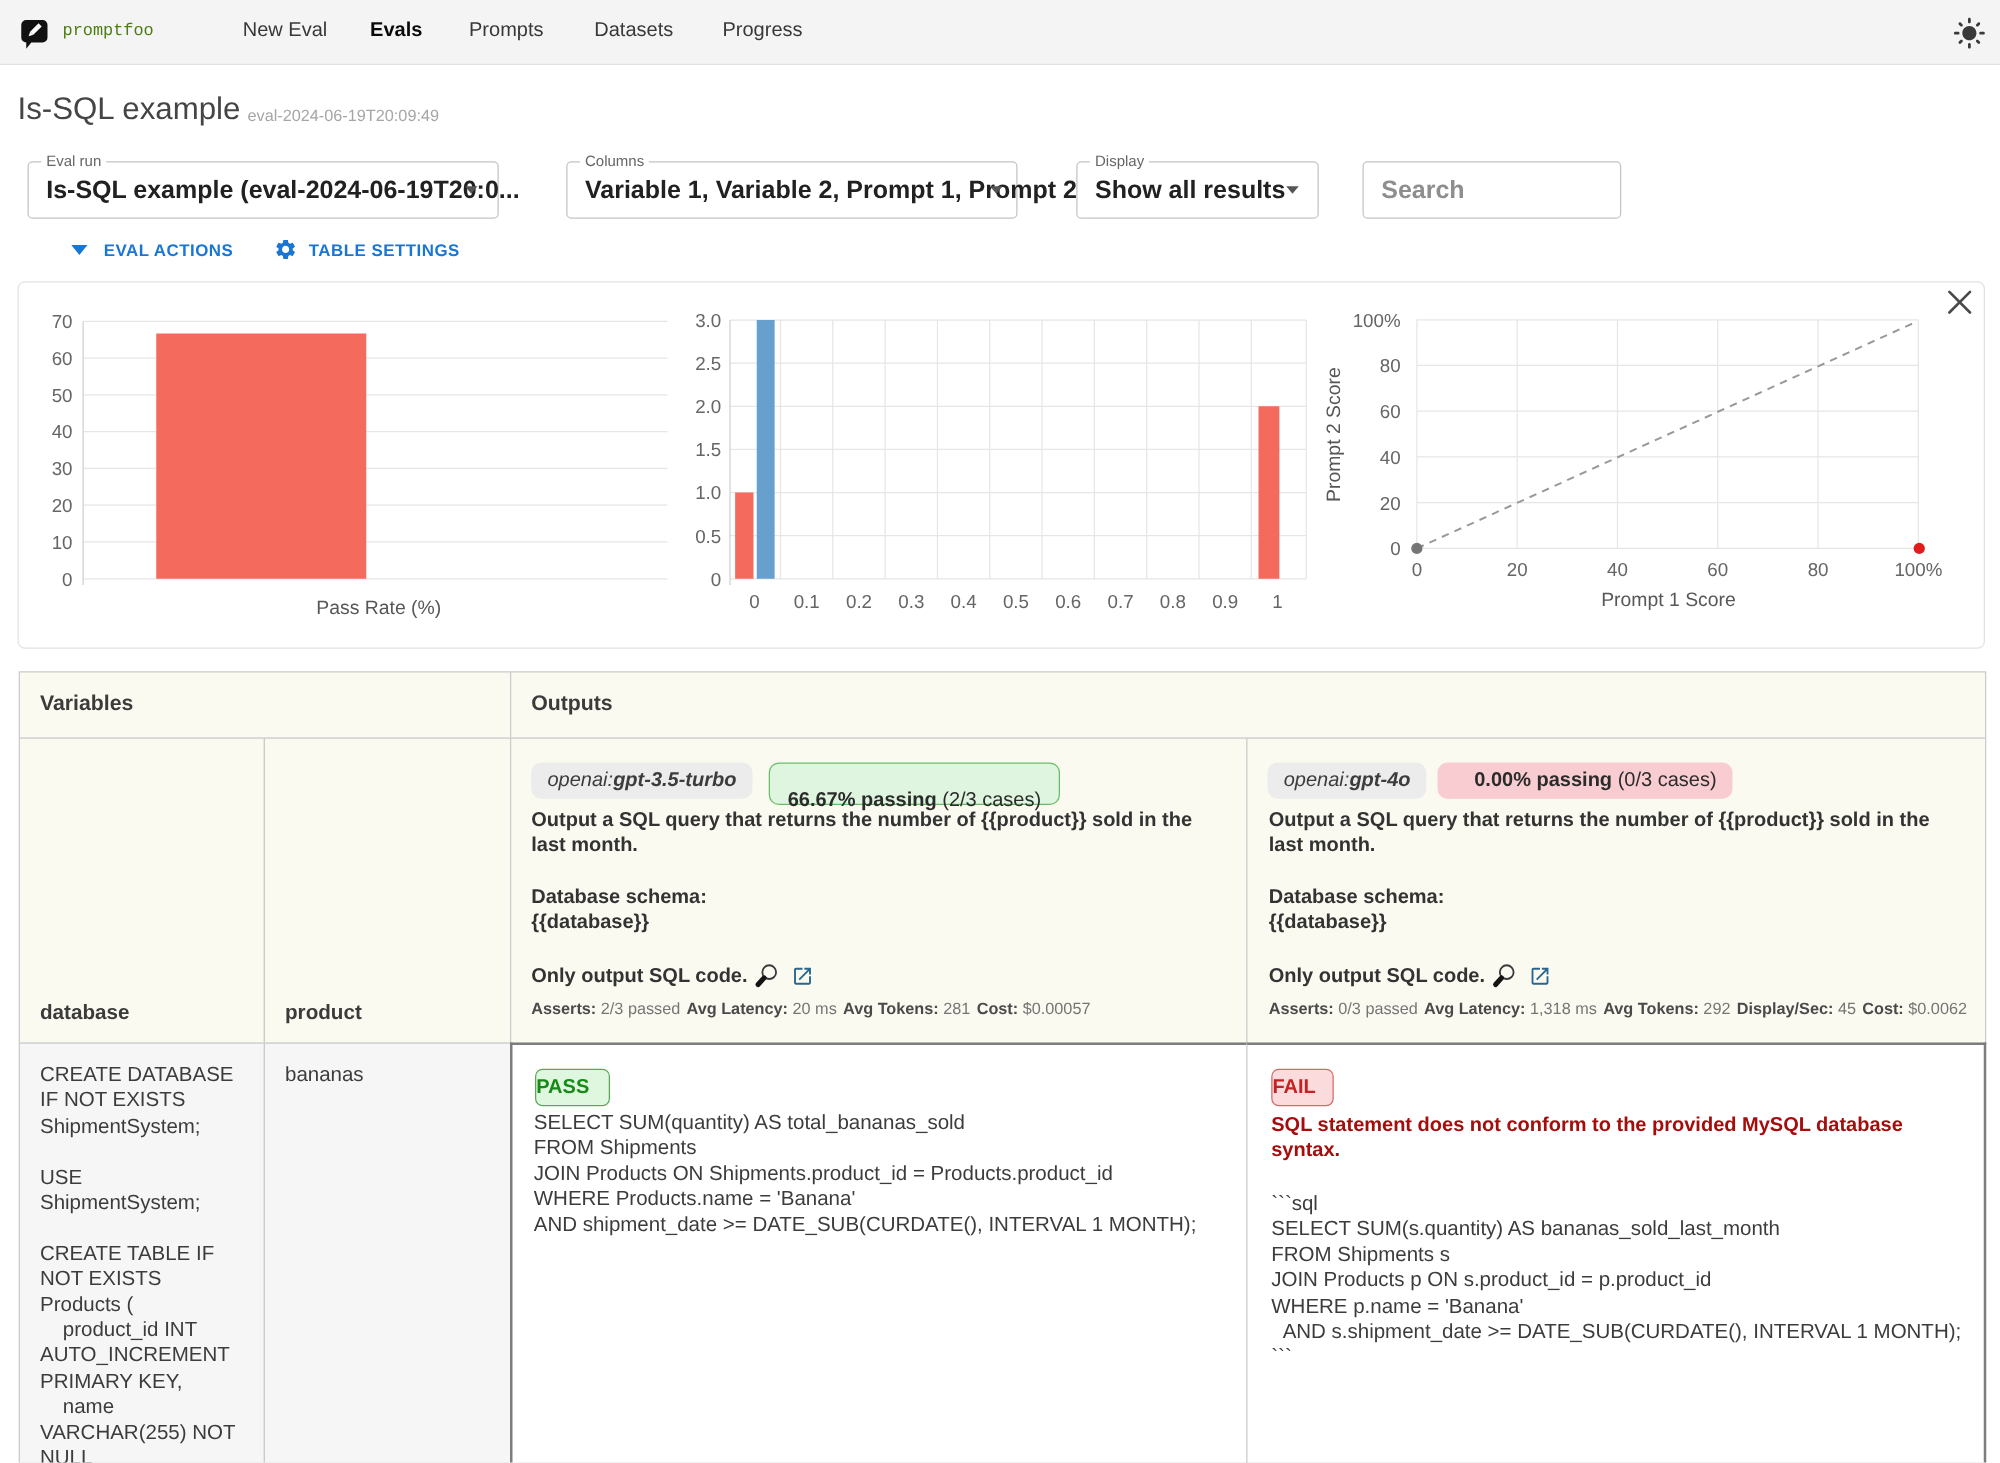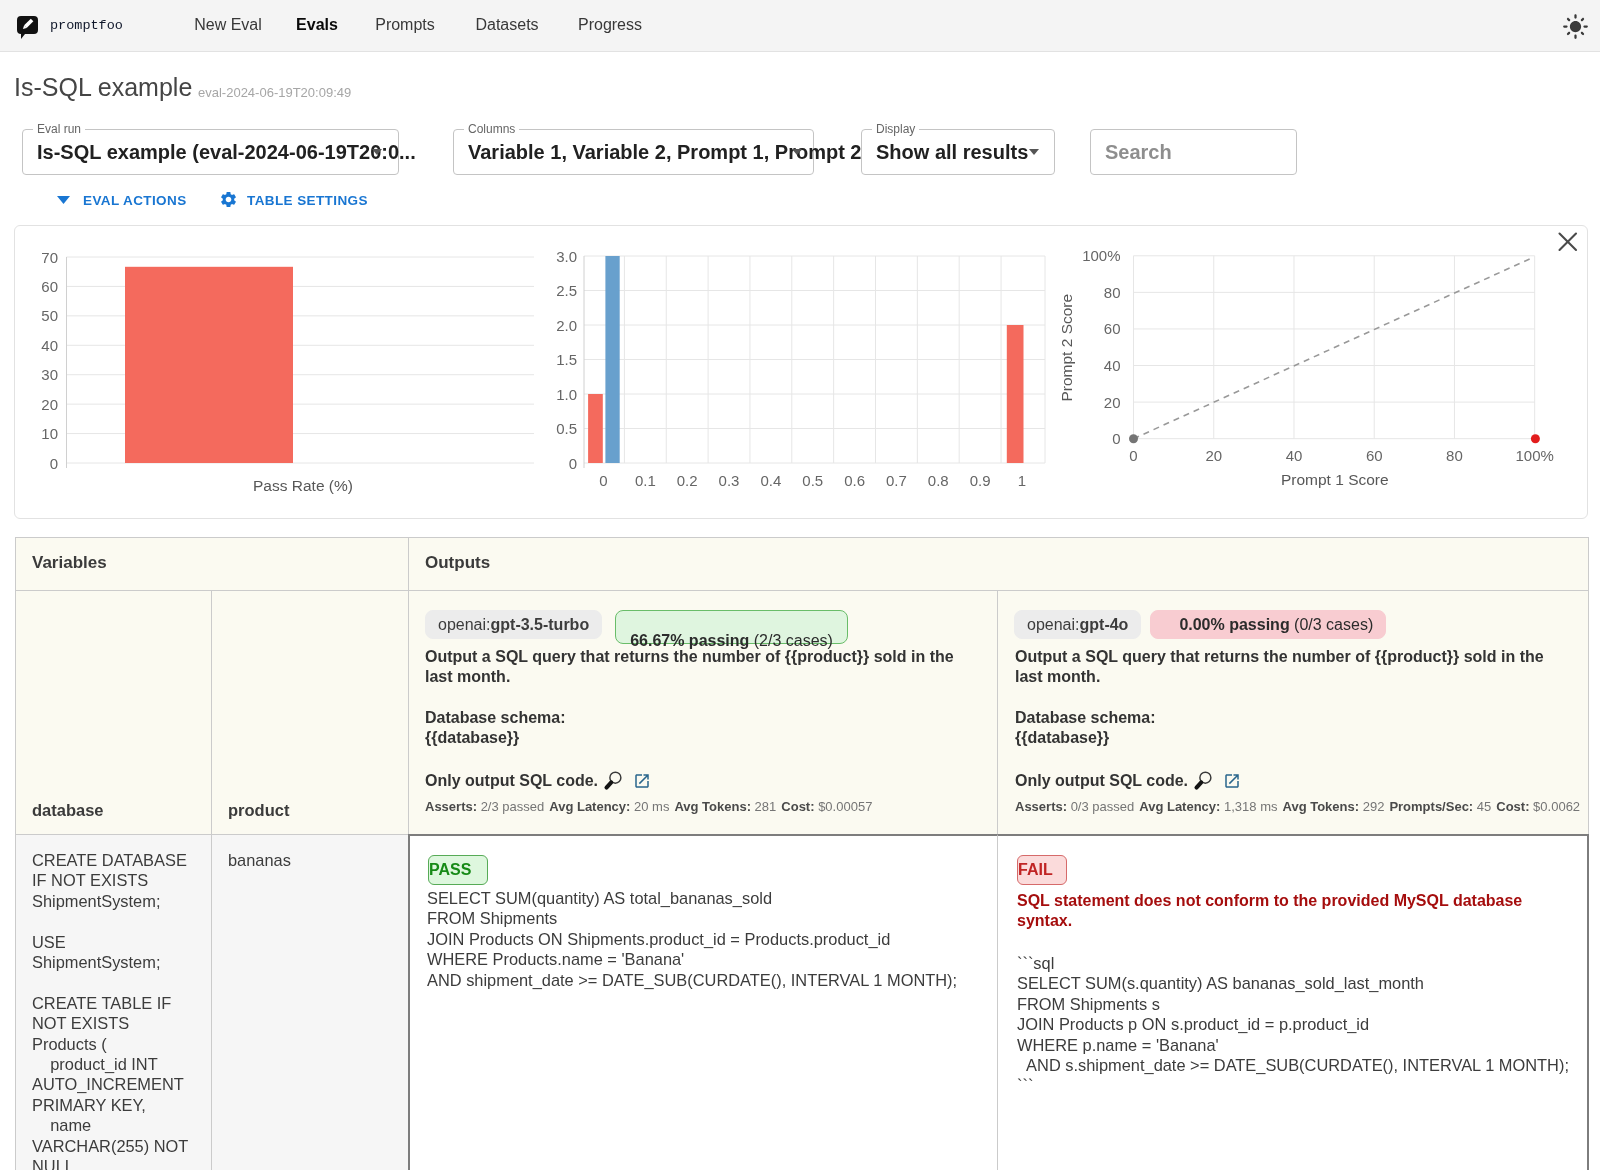--- a/index.html
+++ b/index.html
@@ -1,20 +1,20 @@
 <!DOCTYPE html>
 <html><head>
 <meta charset="utf-8">
 <style>
 * { margin:0; padding:0; box-sizing:border-box; }
 html,body { width:1600px; height:1170px; background:#fff; font-family:"Liberation Sans", sans-serif; overflow:hidden; position:relative; }
 .abs { position:absolute; }
 
 .nav { position:absolute; left:0; top:0; width:1600px; height:52px; background:#f4f4f4; border-bottom:1px solid #e2e2e2; }
-.brand { position:absolute; left:50px; top:18px; font-family:"Liberation Mono", monospace; font-size:13.5px; color:#0f172a; }
+.brand { position:absolute; left:50px; top:18px; font-family:"Liberation Mono", monospace; font-size:13.5px; color:#4d7c0f; }
 .navlink { position:absolute; top:16px; font-size:16px; color:#383838; transform:translateX(-50%); white-space:nowrap; }
 .navlink.active { font-weight:bold; color:#0a0a0a; }
 
 .title { position:absolute; left:14px; top:73px; font-size:25px; color:#454545; letter-spacing:0px; }
 .subtitle { position:absolute; left:198px; top:85px; font-size:13px; color:#a6a6a6; }
 
 .obox { position:absolute; top:129px; height:46px; border:1px solid #c4c4c4; border-radius:4px; background:#fff; }
 .obox .lbl { position:absolute; left:10px; top:-8px; font-size:12px; color:#666; background:#fff; padding:0 4px; white-space:nowrap; }
 .obox .val { position:absolute; left:14px; top:0; height:44px; line-height:44px; font-size:20px; color:#212121; white-space:nowrap; overflow:hidden;font-weight:bold; }
 .obox .arrow { position:absolute; top:19px; width:0; height:0; border-left:5.5px solid transparent; border-right:5.5px solid transparent; border-top:6.5px solid #555; }
@@ -22,21 +22,21 @@
 
 .tbtn { position:absolute; top:193px; font-size:13.5px; font-weight:bold; color:#1976d2; letter-spacing:0.4px; white-space:nowrap; }
 
 .panel { position:absolute; left:14px; top:225px; width:1574px; height:294px; background:#fff; border:1px solid #e2e2e2; border-radius:6px; }
 
 .cell { position:absolute; background:#fbfaf1; border:1px solid #cbcbcb; }
 .bodycell { position:absolute; background:#f6f6f6; border:1px solid #cbcbcb; }
 .outcell { position:absolute; background:#fff; border:1px solid #cbcbcb; }
 .hdrtxt { font-weight:bold; font-size:17px; color:#3b3b3b; }
 .chip { display:inline-block; height:29px; line-height:27px; border-radius:8px; font-size:16px; padding:0 12px; vertical-align:top; }
-.chipgray { background:#ececec; color:#3c3c3c; border:1px solid #ececec; }
+.chipgray { background:#ececec; color:#3c3c3c; border:1px solid #ececec;font-style:italic; }
 .chipgreen { background:#dff5df; color:#2b2b2b; border:1px solid #69bd69; }
 .chippink { background:#f8ccd1; color:#2b2b2b; border:1px solid #f8ccd1;padding-left:28px; }
 .prompt { position:absolute; font-size:16px; font-weight:bold; color:#333; line-height:20.4px; white-space:pre-wrap; }
 .stats { position:absolute; font-size:13px; line-height:15px; color:#757575; white-space:nowrap; }
 .stats b { color:#4a4a4a; }
 .stats .grp { margin-right:5px; }
 .sql { position:absolute; font-size:16.4px; color:#3c3c3c; line-height:20.4px; white-space:pre-wrap; }
 .statuschip { position:absolute; height:30px; line-height:27px; border-radius:6px; font-size:16px; font-weight:bold; text-align:left; }
 </style>
 </head>
@@ -221,21 +221,21 @@
 
 Database schema:
 {{database}}
 
 Only output SQL code. <svg width="22" height="22" viewBox="0 0 24 24" style="vertical-align:-5.5px;margin-left:1px">
       <circle cx="13.5" cy="9.5" r="6" fill="none" stroke="#3a3a3a" stroke-width="1.6"></circle>
       <line x1="9" y1="14.5" x2="3.8" y2="20.3" stroke="#141414" stroke-width="4.4" stroke-linecap="round"></line>
     </svg> <svg width="18" height="18" viewBox="0 0 24 24" fill="#29658c" style="vertical-align:-5px;margin-left:3px">
       <path d="M19 19H5V5h7V3H5c-1.11 0-2 .9-2 2v14c0 1.1.89 2 2 2h14c1.1 0 2-.9 2-2v-7h-2v7zM14 3v2h3.59l-9.83 9.83 1.41 1.41L19 6.41V10h2V3h-7z"></path>
     </svg></div>
-<div class="stats" style="left:1015px;top:799px"><span class="grp"><b>Asserts:</b> 0/3 passed</span><span class="grp"><b>Avg Latency:</b> 1,318 ms</span><span class="grp"><b>Avg Tokens:</b> 292</span><span class="grp"><b>Prompts/Sec:</b> 45</span><span class="grp"><b>Cost:</b> $0.0062</span></div>
+<div class="stats" style="left:1015px;top:799px"><span class="grp"><b>Asserts:</b> 0/3 passed</span><span class="grp"><b>Avg Latency:</b> 1,318 ms</span><span class="grp"><b>Avg Tokens:</b> 292</span><span class="grp"><b>Display/Sec:</b> 45</span><span class="grp"><b>Cost:</b> $0.0062</span></div>
 
 <div class="bodycell" style="left:15px;top:834px;width:197px;height:337px"></div>
 <div class="bodycell" style="left:211px;top:834px;width:198px;height:337px"></div>
 <div class="outcell" style="left:408px;top:834px;width:590px;height:337px;border-top:2px solid #7d7d7d;border-left:2px solid #7d7d7d"></div>
 <div class="outcell" style="left:997px;top:834px;width:592px;height:337px;border-top:2px solid #7d7d7d;border-right:2px solid #7d7d7d"></div>
 
 <div class="sql" style="left:32px;top:850px;width:164px">CREATE DATABASE IF NOT EXISTS ShipmentSystem;
 
 USE ShipmentSystem;
 

